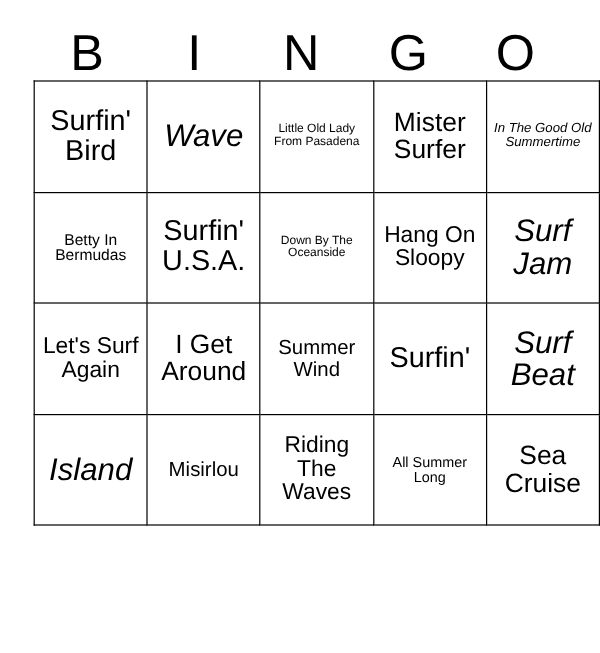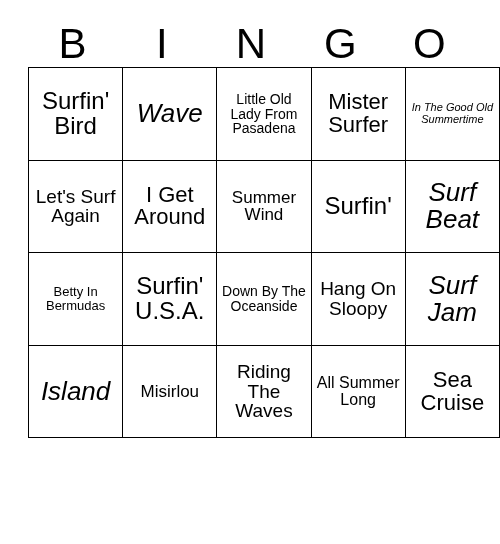--- a/index.html
+++ b/index.html
@@ -56,22 +56,22 @@
     vertical-align: middle;
     padding: 1px 2px;
     color: #000000;
     line-height: 1.04;
     word-wrap: break-word;
     overflow-wrap: break-word;
   }
   
   .fs-xs   { font-size: 11px; line-height: 1.22; font-style: italic; }
   .fs-s    { font-size: 13px; line-height: 1.20; }
-  .fs-sm   { font-size: 14px; line-height: 1.18; }
-  .fs-m    { font-size: 16px; line-height: 1.14; margin-top: 44px; }
+  .fs-sm   { font-size: 10px; line-height: 1.18; }
+  .fs-m    { font-size: 12px; line-height: 1.14; margin-top: 44px; }
   .fs-ml   { font-size: 17px; line-height: 1.12; }
   .fs-l    { font-size: 19px; line-height: 1.10; }
   .fs-xl   { font-size: 22px; line-height: 1.08; }
   .fs-xxl  { font-size: 24px; line-height: 1.06; }
   .fs-huge { font-size: 26px; line-height: 1.04; font-style: italic; }
 </style>
 </head>
 <body>
 
 <div id="card">
@@ -87,32 +87,32 @@
   <table id="grid">
     <tbody>
       <tr>
         <td class="fs-xxl">Surfin' Bird</td>
         <td class="fs-huge">Wave</td>
         <td class="fs-sm">Little Old Lady From Pasadena</td>
         <td class="fs-xl">Mister Surfer</td>
         <td class="fs-xs">In The Good Old Summertime</td>
       </tr>
       <tr>
+        <td class="fs-s">Betty In Bermudas</td>
+        <td class="fs-xxl">Surfin' U.S.A.</td>
+        <td class="fs-sm">Down By The Oceanside</td>
+        <td class="fs-l">Hang On Sloopy</td>
+        <td class="fs-huge">Surf Jam</td>
+      </tr>
+      <tr>
         <td class="fs-l">Let's Surf Again</td>
         <td class="fs-xl">I Get Around</td>
         <td class="fs-ml">Summer Wind</td>
         <td class="fs-xxl">Surfin'</td>
         <td class="fs-huge">Surf Beat</td>
-      </tr>
-      <tr>
-        <td class="fs-s">Betty In Bermudas</td>
-        <td class="fs-xxl">Surfin' U.S.A.</td>
-        <td class="fs-sm">Down By The Oceanside</td>
-        <td class="fs-l">Hang On Sloopy</td>
-        <td class="fs-huge">Surf Jam</td>
       </tr>
       <tr>
         <td class="fs-huge">Island</td>
         <td class="fs-ml">Misirlou</td>
         <td class="fs-l">Riding The Waves</td>
         <td class="fs-m">All Summer Long</td>
         <td class="fs-xl">Sea Cruise</td>
       </tr>
     </tbody>
   </table>

